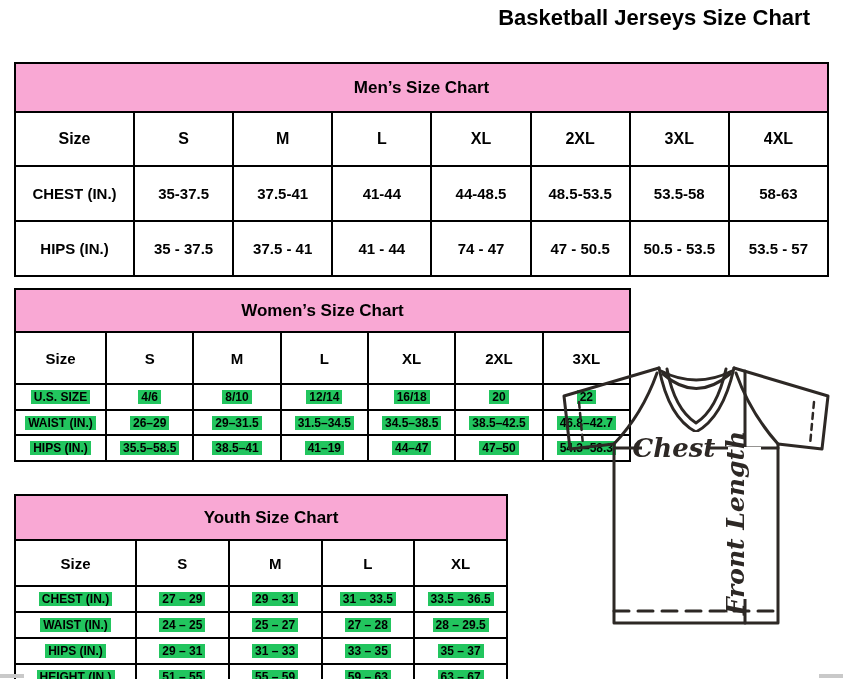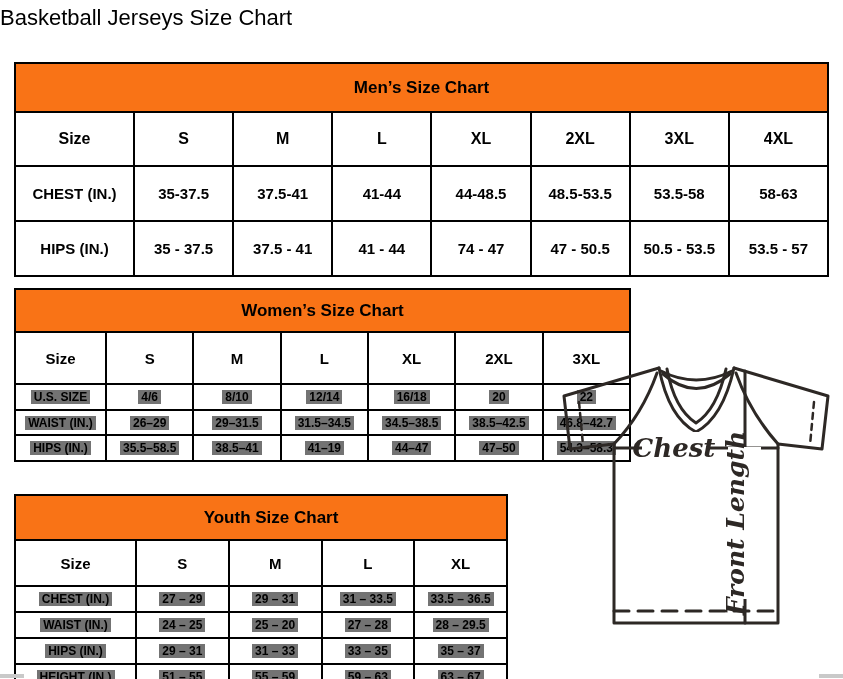--- a/index.html
+++ b/index.html
@@ -1,38 +1,38 @@
 <!DOCTYPE html>
 <html><head>
 <meta charset="utf-8">
 <style>
   html,body{margin:0;padding:0;background:#fff;}
   .canvas{position:relative;width:843px;height:679px;background:#fff;overflow:hidden;
           font-family:"Liberation Sans",sans-serif;color:#000;}
-  .title{position:absolute;left:0;top:5px;width:810px;text-align:left;
-         font-size:22px;font-weight:normal;}
+  .title{position:absolute;left:0;top:5px;width:810px;text-align:right;
+         font-size:22px;font-weight:bold;}
   table{border-collapse:collapse;table-layout:fixed;position:absolute;background:#fff;}
   td{border:2px solid #000;text-align:center;vertical-align:middle;
      font-weight:bold;overflow:hidden;white-space:nowrap;}
-  td.thead{background:#f97316;font-size:17px;height:38px;}
+  td.thead{background:#f9a8d4;font-size:17px;height:38px;}
   
   table.men{left:14px;top:62px;width:815px;height:215px;}
   .men td.thead{height:39px;}
   .men tr.sizerow td{font-size:16px;height:43px;}
   .men tr.datarow td{font-size:15px;height:44px;}
   
   table.women{left:14px;top:288px;width:617px;height:174px;}
   .women tr.sizerow td{font-size:15px;height:47px;}
   .women tr.datarow td{font-size:12px;height:21px;}
   
   table.youth{left:14px;top:494px;width:494px;height:178px;}
   .youth td.thead{height:41px;padding-left:21px;}
   .youth tr.sizerow td{font-size:15px;height:42px;}
   .youth tr.datarow td{font-size:12px;height:22px;}
-  .hl{background:#737373;padding:0 3px;}
+  .hl{background:#22c55e;padding:0 3px;}
   
   .jersey{position:absolute;left:550px;top:355px;width:293px;height:290px;}
   .frag{position:absolute;height:4px;background:#c9c9c9;}
   .frag.l{left:0;top:674px;width:24px;}
   .frag.r{left:819px;top:674px;width:24px;}
 </style>
 </head>
 <body>
 
 <div class="canvas">
@@ -162,21 +162,21 @@
     <tr class="datarow">
       <td><span class="hl">CHEST (IN.)</span></td>
       <td><span class="hl">27 – 29</span></td>
       <td><span class="hl">29 – 31</span></td>
       <td><span class="hl">31 – 33.5</span></td>
       <td><span class="hl">33.5 – 36.5</span></td>
     </tr>
     <tr class="datarow">
       <td><span class="hl">WAIST (IN.)</span></td>
       <td><span class="hl">24 – 25</span></td>
-      <td><span class="hl">25 – 20</span></td>
+      <td><span class="hl">25 – 27</span></td>
       <td><span class="hl">27 – 28</span></td>
       <td><span class="hl">28 – 29.5</span></td>
     </tr>
     <tr class="datarow">
       <td><span class="hl">HIPS (IN.)</span></td>
       <td><span class="hl">29 – 31</span></td>
       <td><span class="hl">31 – 33</span></td>
       <td><span class="hl">33 – 35</span></td>
       <td><span class="hl">35 – 37</span></td>
     </tr>

